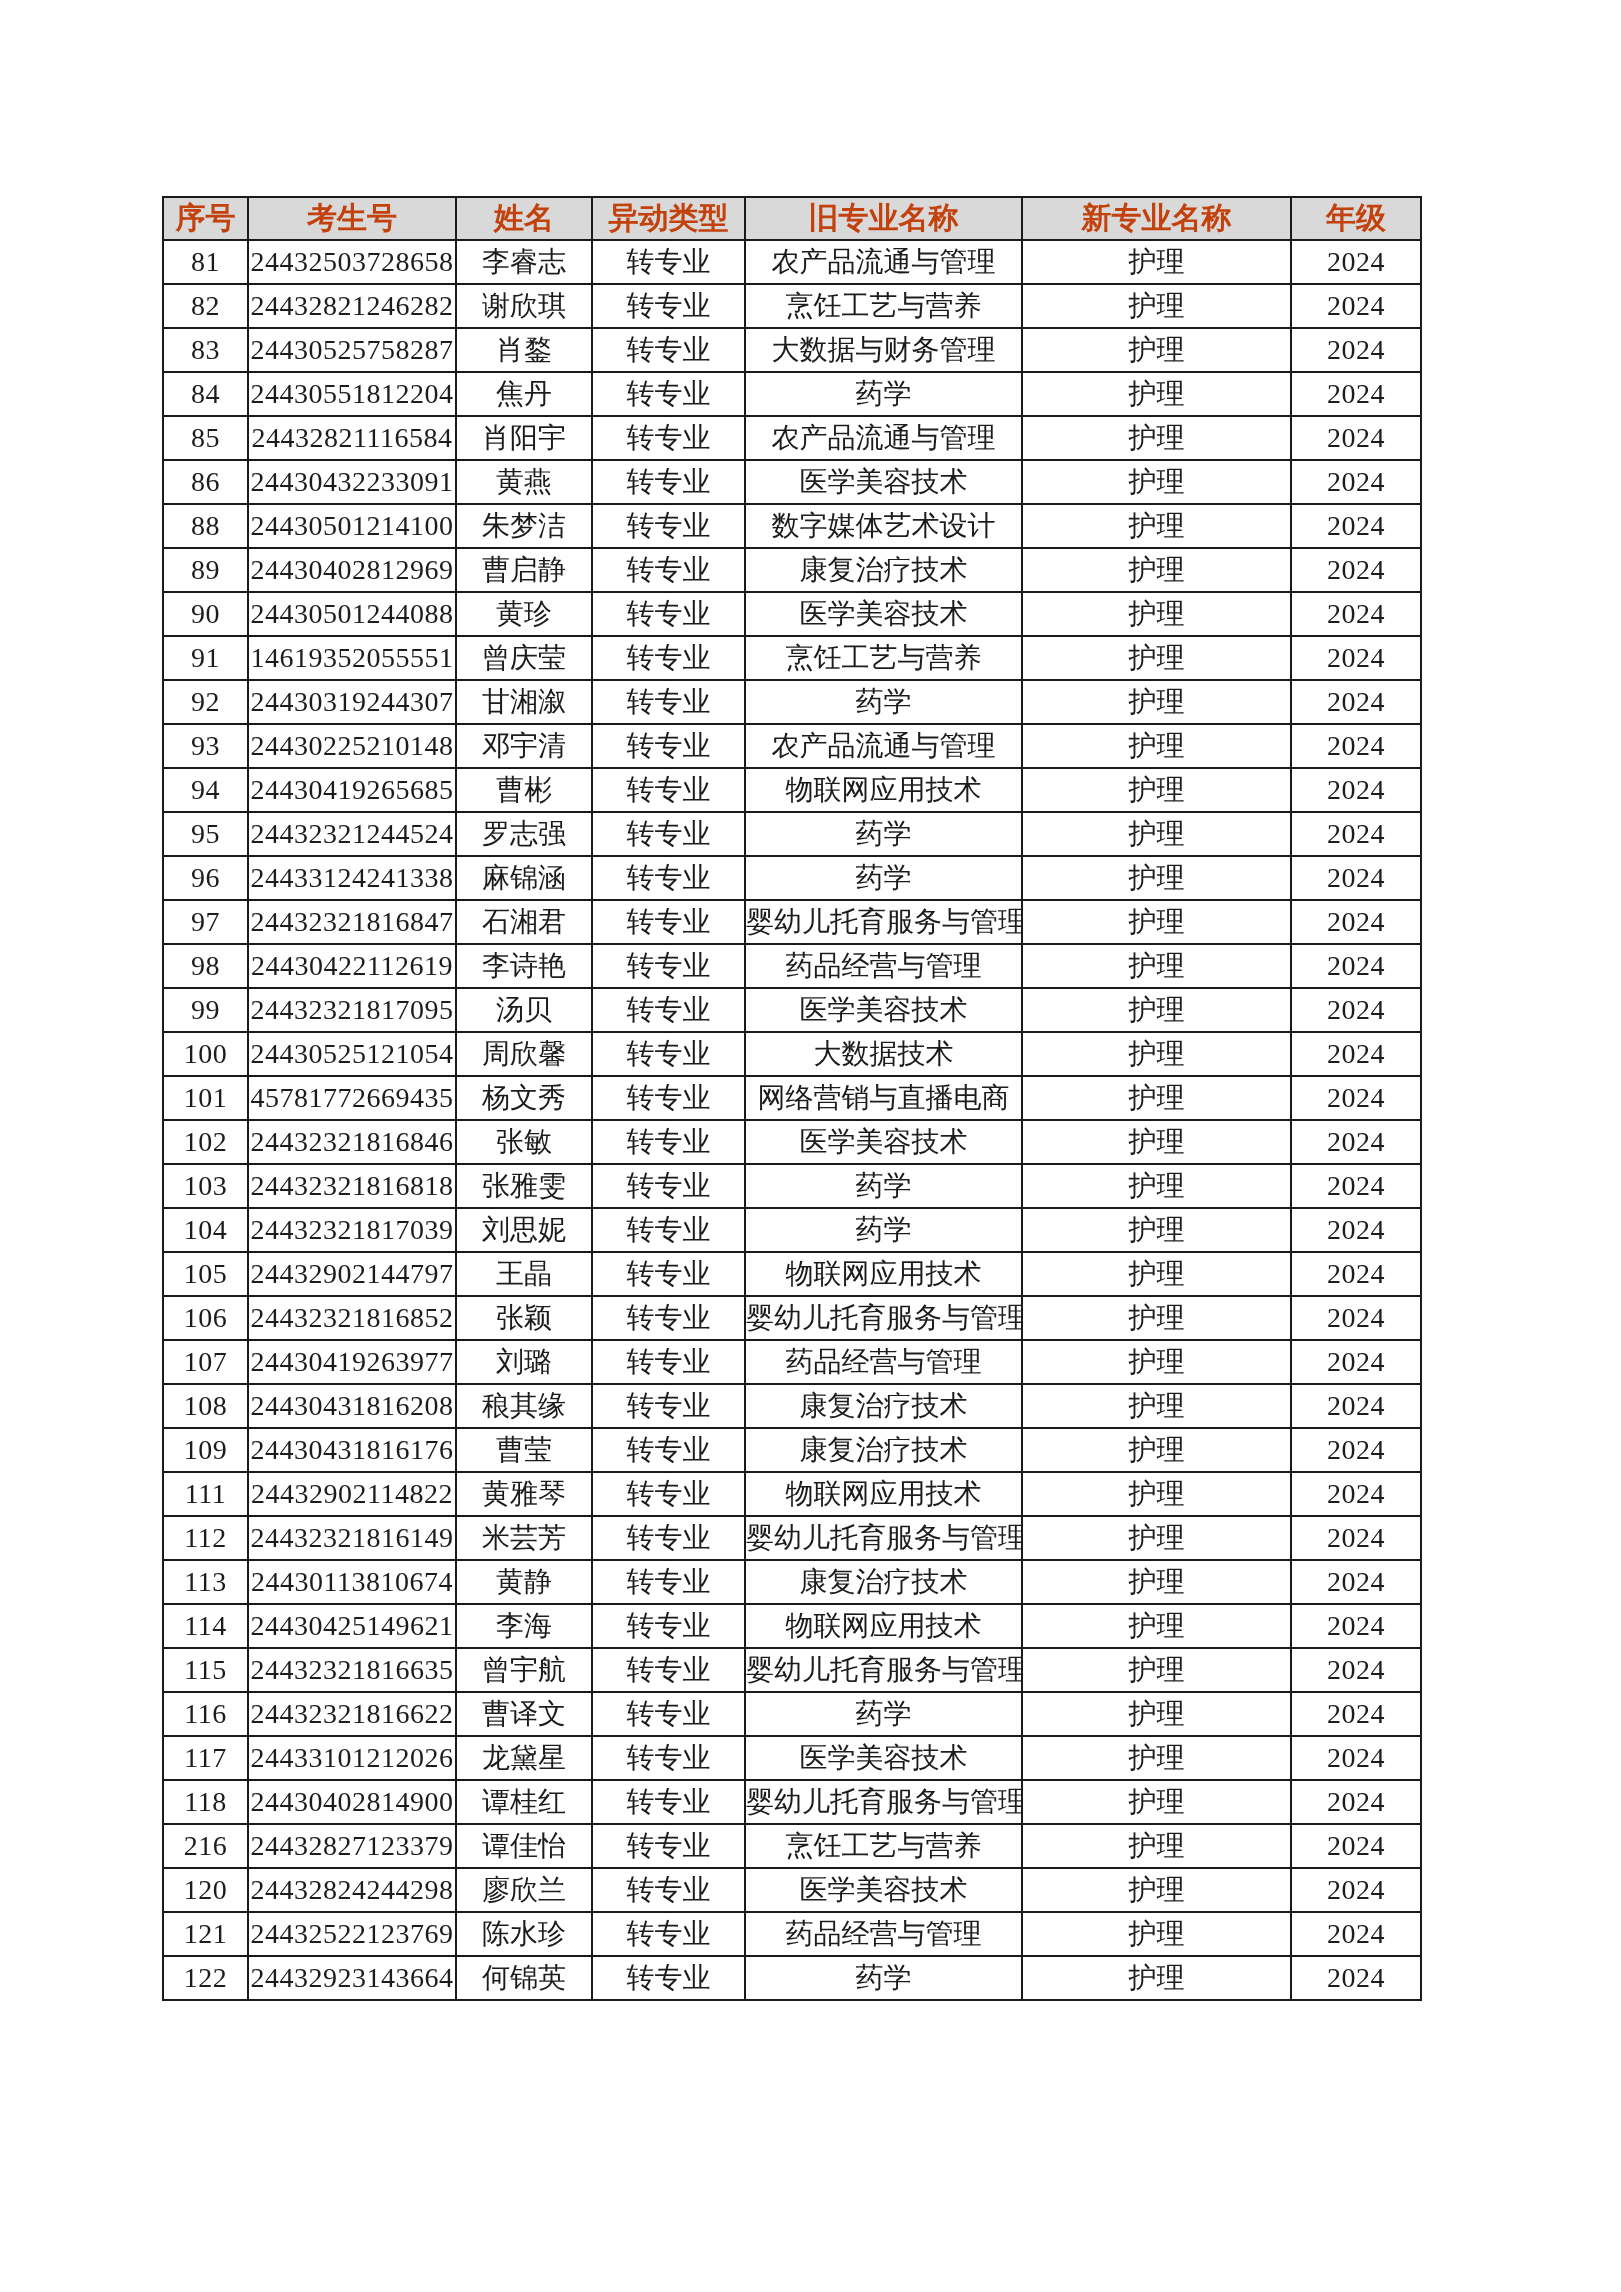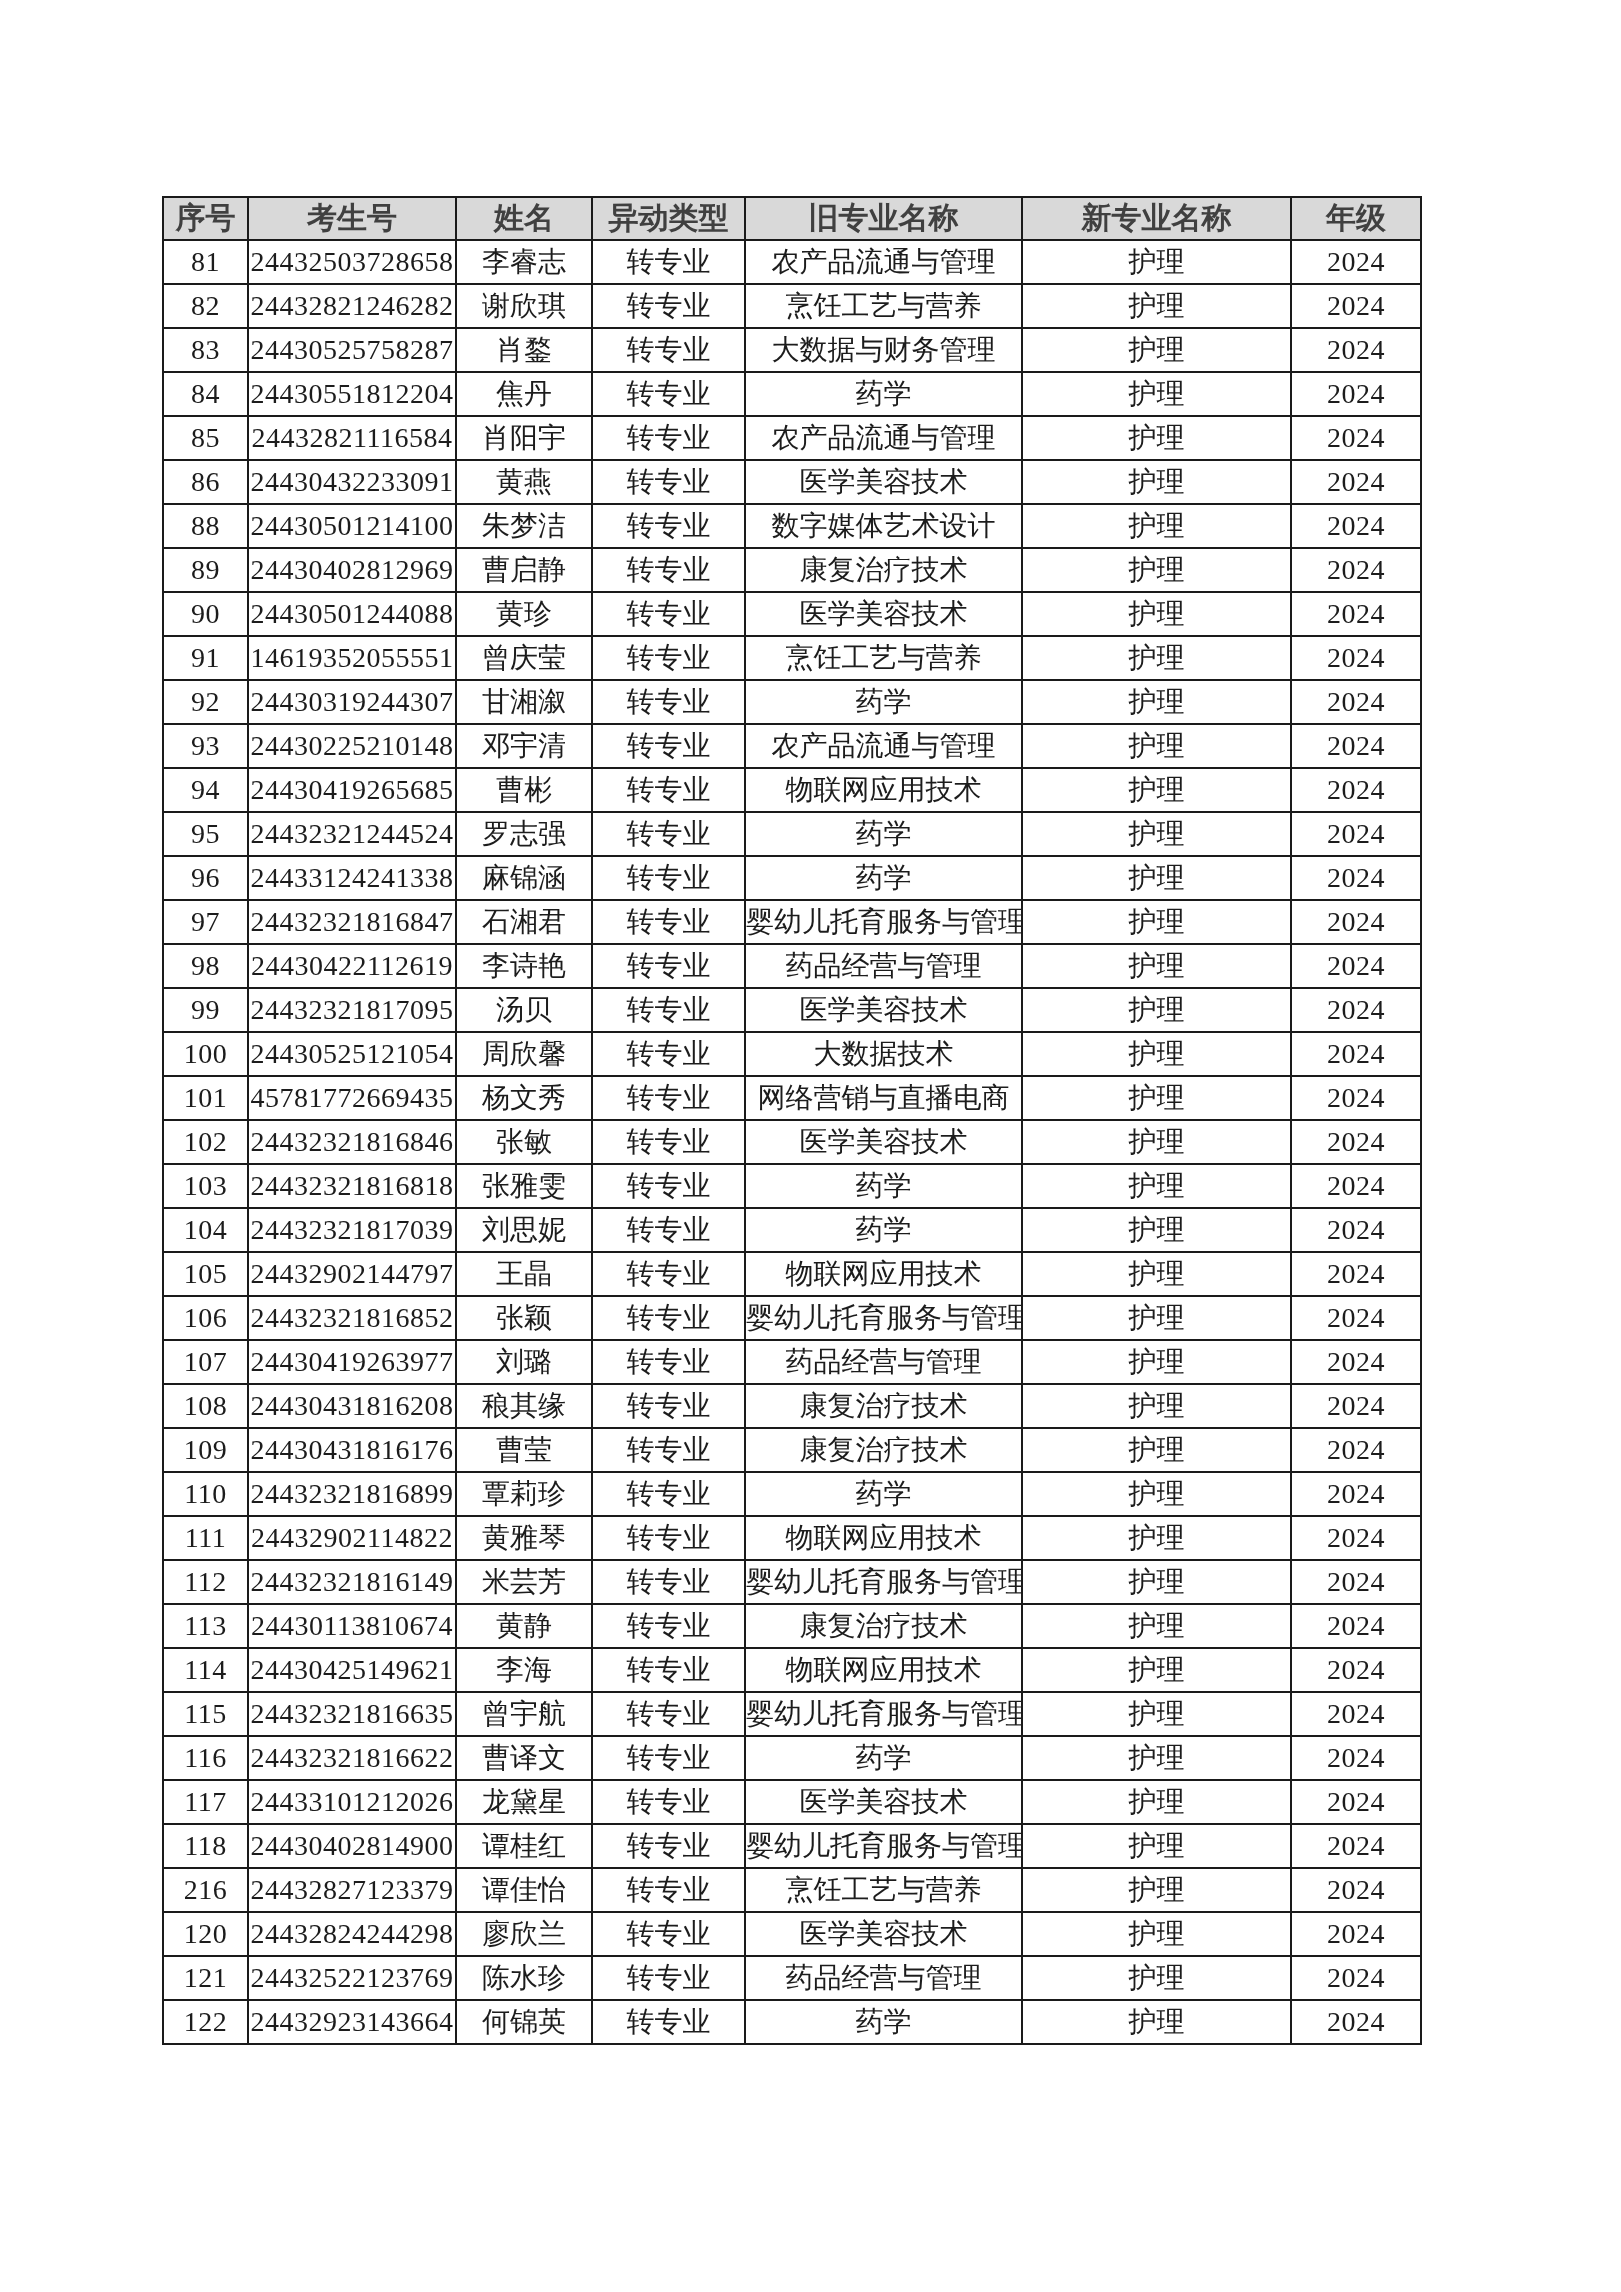--- a/index.html
+++ b/index.html
@@ -30,21 +30,21 @@
     vertical-align: middle;
     overflow: hidden;
     white-space: nowrap;
   }
   table.roster th {
     height: 40px;
     background: #d9d9d9;
     font-family: "Liberation Sans", "DejaVu Sans", sans-serif;
     font-weight: 700;
     font-size: 30px;
-    color: #404040;
+    color: #c2410c;
     text-align: center;
   }
   table.roster td {
     height: 42px;
     font-family: "Liberation Serif", "DejaVu Serif", serif;
     font-weight: 400;
     font-size: 28px;
     color: #1c1c1c;
   }
   td.c-index, td.c-candidate-no, td.c-grade {
@@ -324,29 +324,20 @@
         <tr>
           <td class="c-index">109</td>
           <td class="c-candidate-no">24430431816176</td>
           <td class="c-name">曹莹</td>
           <td class="c-change-type">转专业</td>
           <td class="c-old-major">康复治疗技术</td>
           <td class="c-new-major">护理</td>
           <td class="c-grade">2024</td>
         </tr>
         <tr>
-          <td class="c-index">110</td>
-          <td class="c-candidate-no">24432321816899</td>
-          <td class="c-name">覃莉珍</td>
-          <td class="c-change-type">转专业</td>
-          <td class="c-old-major">药学</td>
-          <td class="c-new-major">护理</td>
-          <td class="c-grade">2024</td>
-        </tr>
-        <tr>
           <td class="c-index">111</td>
           <td class="c-candidate-no">24432902114822</td>
           <td class="c-name">黄雅琴</td>
           <td class="c-change-type">转专业</td>
           <td class="c-old-major">物联网应用技术</td>
           <td class="c-new-major">护理</td>
           <td class="c-grade">2024</td>
         </tr>
         <tr>
           <td class="c-index">112</td>

